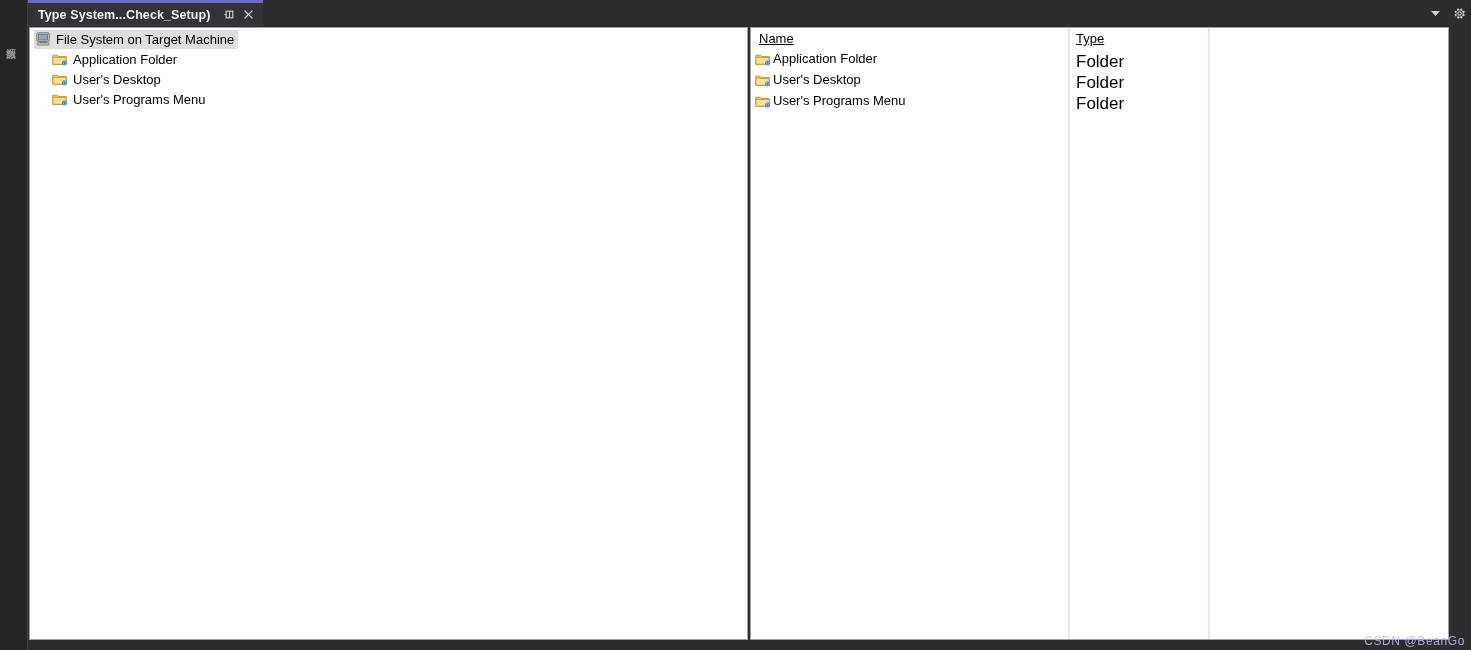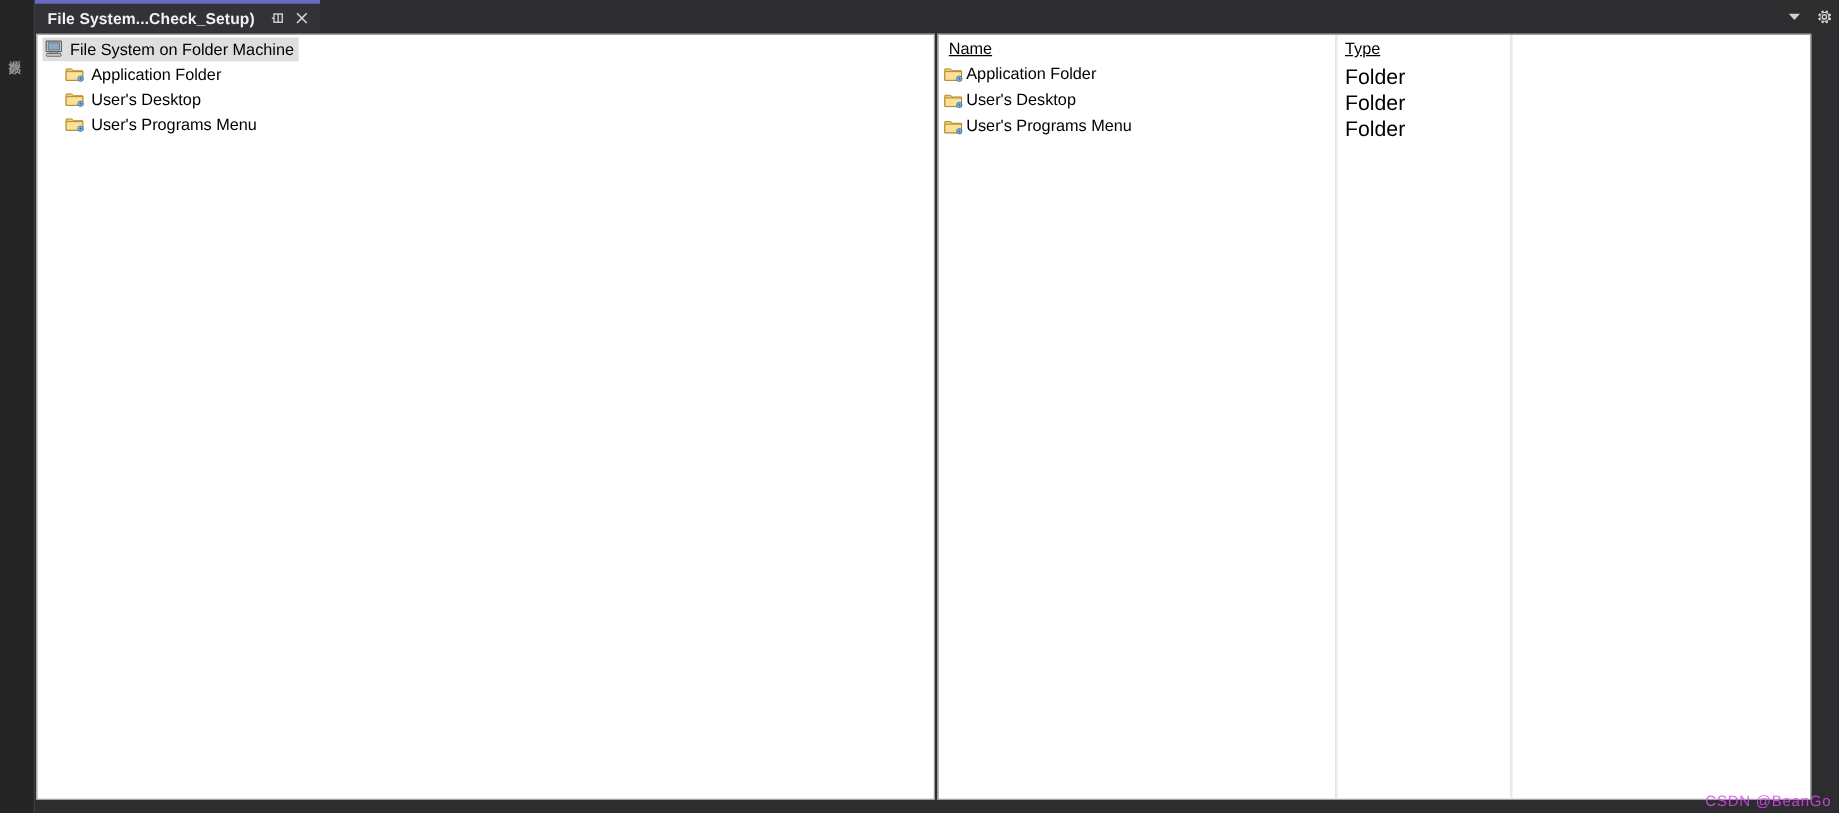--- a/index.html
+++ b/index.html
@@ -239,21 +239,21 @@
 
   
   .ico { display: inline-block; line-height: 0; flex: none; }
 
   
   .watermark {
     position: absolute;
     right: 6px;
     bottom: 2px;
     font-size: 12px;
-    color: #d946ef;
+    color: #c4b5fd;
     opacity: 0.85;
     letter-spacing: 0.6px;
     pointer-events: none;
     white-space: nowrap;
   }
   
   .bottom-strip {
     position: absolute;
     left: 0; right: 0; bottom: 0;
     height: 9px;
@@ -269,21 +269,21 @@
     <div class="left-dock-tab">
       <span class="vtext">数据源</span>
     </div>
   </div>
 
   <div class="doc-well">
 
     <div class="tab-row">
 
       <div class="doc-tab">
-        <span class="tab-title">File System...Check_Setup)</span>
+        <span class="tab-title">Type System...Check_Setup)</span>
 
         <span class="tab-btn pin">
           <svg width="11" height="11" viewBox="0 0 11 11">
             <g stroke="#c8c8c8" stroke-width="1.2" fill="none">
               <rect x="2.2" y="2.2" width="6.6" height="6.6"></rect>
               <line x1="5.5" y1="2.2" x2="5.5" y2="8.8"></line>
               <line x1="0.4" y1="5.5" x2="2.2" y2="5.5"></line>
             </g>
           </svg>
         </span>
@@ -321,21 +321,21 @@
           <div class="tree-row root">
             <span class="row-hl">
               <span class="ico">
                 <svg width="15" height="14" viewBox="0 0 16 15">
                   <rect x="1" y="1" width="13" height="9" rx="0.6" fill="#e8e8e8" stroke="#5a5a5a" stroke-width="1"></rect>
                   <rect x="2.6" y="2.4" width="9.8" height="6.2" fill="#8fa8bf" stroke="#4c6076" stroke-width="0.7"></rect>
                   <rect x="4.5" y="10.2" width="6" height="1.5" fill="#c9c9c9" stroke="#5a5a5a" stroke-width="0.6"></rect>
                   <rect x="1.2" y="11.7" width="12.6" height="2.2" rx="0.6" fill="#d8d8d8" stroke="#5a5a5a" stroke-width="0.8"></rect>
                 </svg>
               </span>
-              <span class="lbl">File System on Folder Machine</span>
+              <span class="lbl">File System on Target Machine</span>
             </span>
           </div>
 
           <div class="tree-row child">
             <span class="ico">
               <svg width="16" height="14" viewBox="0 0 18 15">
                 <path d="M1 3.2h5.2l1.4 1.6h8.4v8.6H1z" fill="#f6cf6a" stroke="#b08a2e" stroke-width="0.9"></path>
                 <path d="M1 5.6h15v7.8H1z" fill="#fbe09a" stroke="#b08a2e" stroke-width="0.9"></path>
                 <circle cx="14" cy="12" r="2.4" fill="#9ec8ee" stroke="#2f6ea8" stroke-width="0.8"></circle>
                 <path d="M12.6 12h2.8M14 10.6v2.8" stroke="#2f6ea8" stroke-width="0.8"></path>

